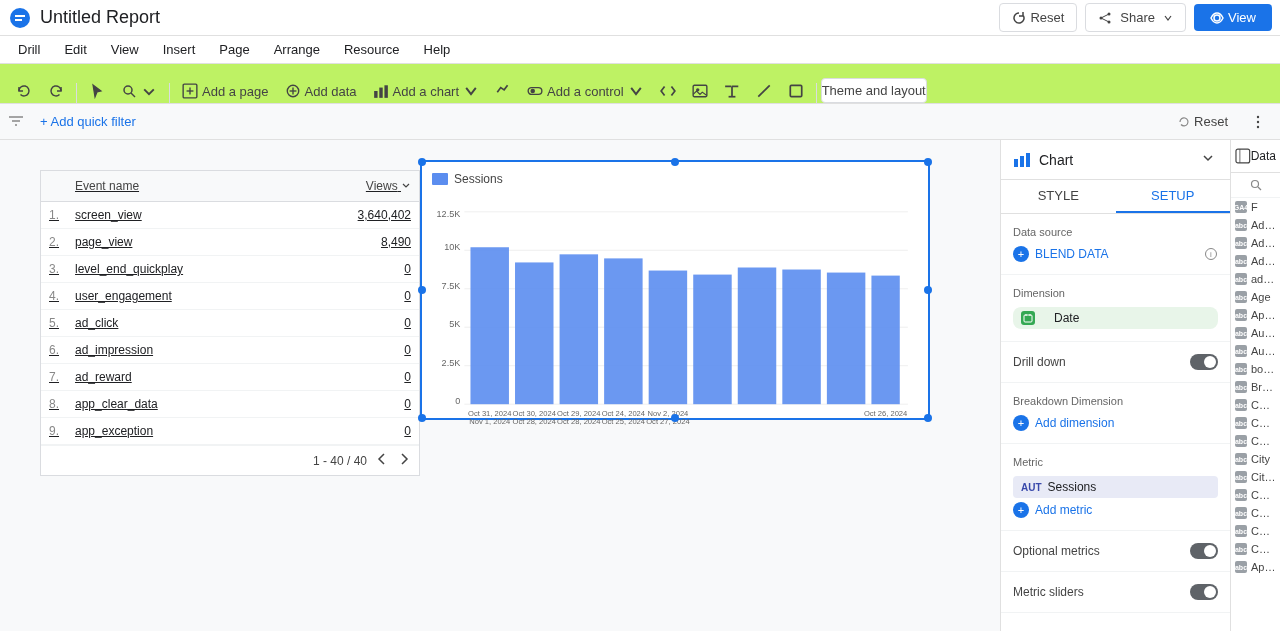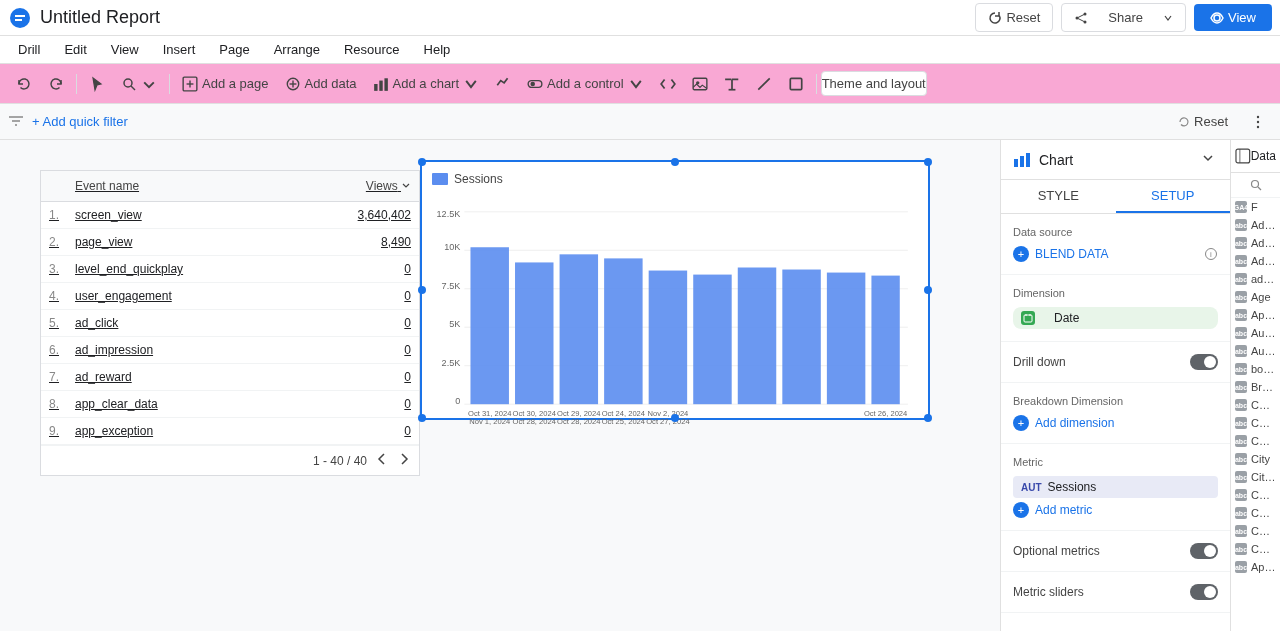--- a/index.html
+++ b/index.html
@@ -7,46 +7,46 @@
 
     
     .title-bar {
       display: flex; align-items: center; height: 36px; padding: 0 8px;
       background: #fff; border-bottom: 1px solid #e0e0e0;
     }
     .title-bar .app-icon { width: 24px; height: 24px; margin-right: 8px; display: flex; align-items: center; justify-content: center; }
     .title-bar .report-title { font-size: 18px; font-weight: 400; color: #202124; flex: 1; }
     .title-bar .top-actions { display: flex; align-items: center; gap: 8px; }
     .btn-reset { display: flex; align-items: center; gap: 4px; padding: 6px 12px; border: 1px solid #dadce0; border-radius: 4px; background: #fff; cursor: pointer; font-size: 13px; color: #444; }
-    .btn-share { display: flex; align-items: center; gap: 20px; padding: 6px 12px; border: 1px solid #dadce0; border-radius: 4px; background: #fff; cursor: pointer; font-size: 13px; color: #444; }
+    .btn-share { display: flex; align-items: center; gap: 8px; padding: 6px 12px; border: 1px solid #dadce0; border-radius: 4px; background: #fff; cursor: pointer; font-size: 13px; color: #444; }
     .btn-view { display: flex; align-items: center; gap: 4px; padding: 6px 16px; border-radius: 4px; background: #1a73e8; color: #fff; cursor: pointer; font-size: 13px; border: none; }
 
     
     .menu-bar {
       display: flex; align-items: center; height: 28px; padding: 0 8px;
       background: #fff; border-bottom: 1px solid #e0e0e0; gap: 4px;
     }
     .menu-item { padding: 2px 10px; font-size: 13px; color: #202124; cursor: pointer; border-radius: 3px; }
 
     
     .toolbar {
-      display: flex; align-items: center; height: 40px; padding: 0 8px;
-      background: #f9a8d4; border-bottom: 1px solid #e0e0e0; gap: 0;
+      display: flex; align-items: flex-end; height: 40px; padding: 0 8px;
+      background: #bef264; border-bottom: 1px solid #e0e0e0; gap: 0;
     }
     .tool-btn { display: flex; align-items: center; gap: 4px; padding: 4px 8px; border: none; background: transparent; cursor: pointer; font-size: 13px; color: #444; border-radius: 4px; }
     .tool-btn svg { width: 16px; height: 16px; }
     .toolbar-divider { width: 1px; height: 20px; background: #dadce0; margin: 0 4px; }
     .theme-btn { padding: 4px 0; border: 1px solid #dadce0; border-radius: 4px; background: #fff; cursor: pointer; font-size: 13px; color: #444; }
 
     
     .filter-bar {
       display: flex; align-items: center; height: 36px; padding: 0 8px;
       background: #f8f9fa; border-bottom: 1px solid #e0e0e0; justify-content: space-between;
     }
-    .filter-left { display: flex; align-items: center; gap: 0; }
+    .filter-left { display: flex; align-items: center; gap: 8px; }
     .filter-btn { display: flex; align-items: center; gap: 4px; padding: 4px 8px; border: none; background: transparent; cursor: pointer; font-size: 13px; color: #1a73e8; border-radius: 4px; }
     .filter-right { display: flex; align-items: center; gap: 8px; }
     .reset-btn { display: flex; align-items: center; gap: 4px; padding: 4px 8px; border: none; background: transparent; cursor: pointer; font-size: 13px; color: #444; }
     .more-btn { width: 28px; height: 28px; display: flex; align-items: center; justify-content: center; border: none; background: transparent; cursor: pointer; border-radius: 50%; }
 
     
     .main-layout { display: flex; height: calc(631px - 140px); }
 
     
     .canvas-area {

